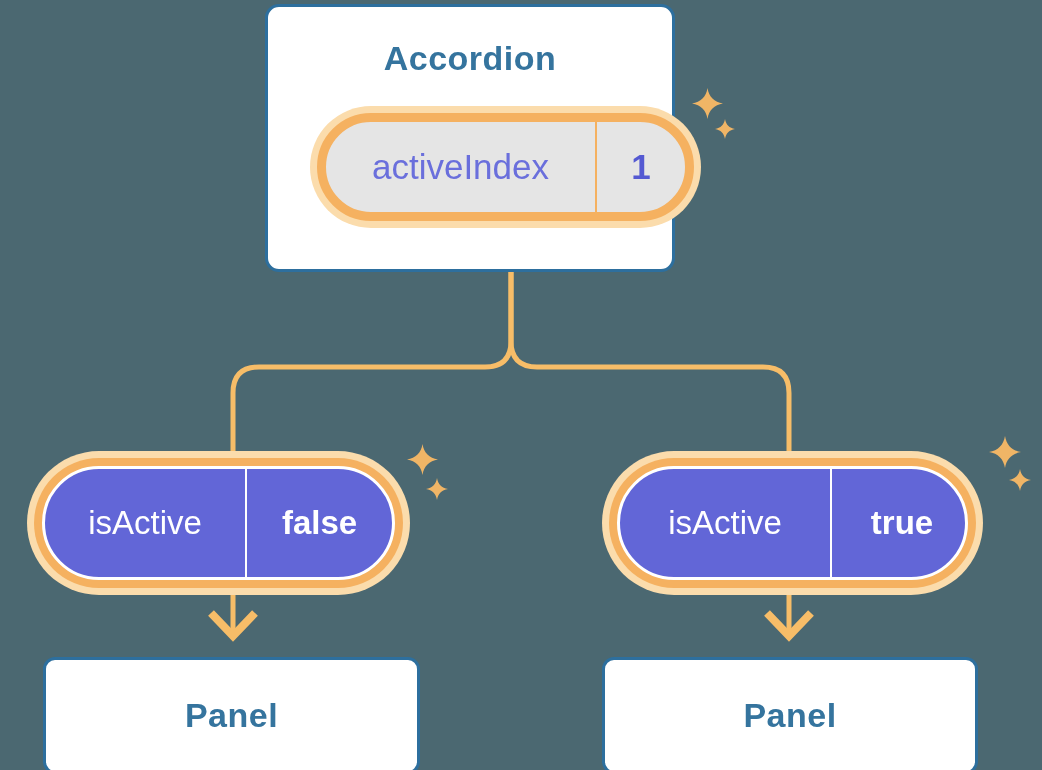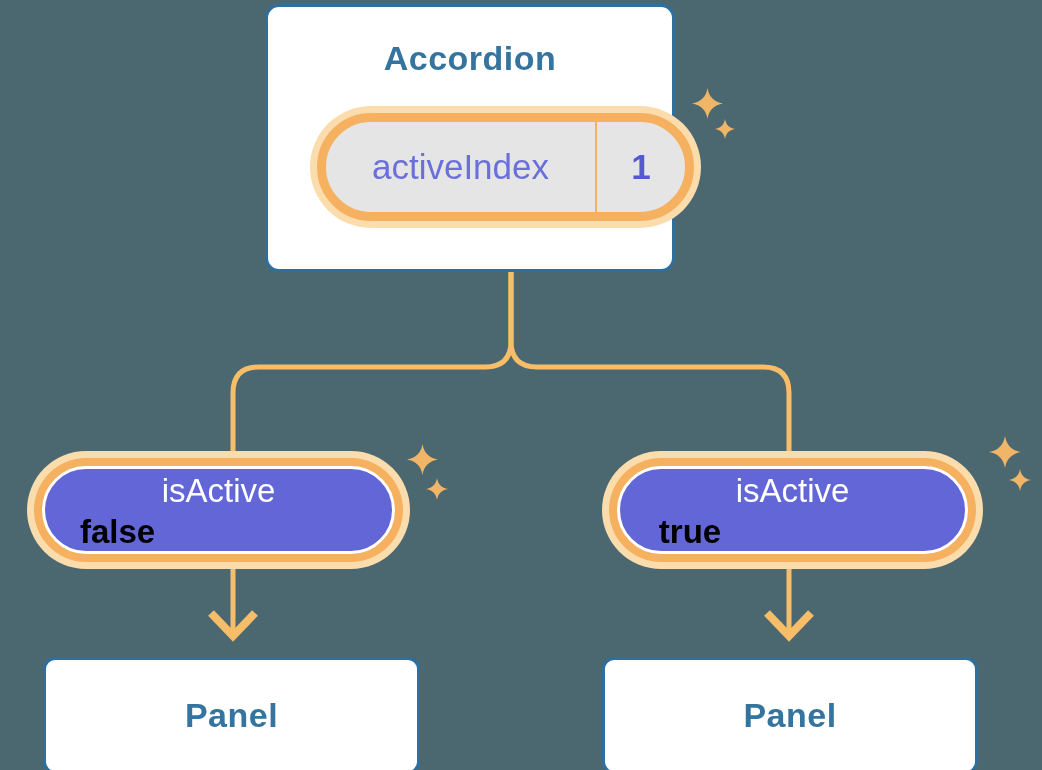--- a/index.html
+++ b/index.html
@@ -65,45 +65,44 @@
     display: flex; align-items: center; justify-content: center;
     font-size: 35px;
     font-weight: 700;
     color: #5459d2;
   }
 
   
   .prop-pill {
     position: absolute;
     top: 466px;
-    height: 88px;
+    height: 114px;
     background: #6266d7;
     border: 3px solid #ffffff;
     border-radius: 60px;
     box-shadow: 0 0 0 8px #f5b160, 0 0 0 15px #fbdcac;
     display: flex;
     align-items: stretch;
     overflow: hidden;
     z-index: 2;
-    flex-direction: column;
   }
   .prop-pill.left  { left: 42px;  width: 353px; }
   .prop-pill.right { left: 617px; width: 351px; }
   .prop-name {
     flex: 1;
     display: flex; align-items: center; justify-content: center;
     font-size: 33px;
     color: #ffffff;
   }
   .prop-divider { width: 2px; background: #ffffff; }
   .prop-value {
     display: flex; align-items: center; justify-content: center;
     font-size: 33px;
     font-weight: 700;
-    color: #000000;
+    color: #ffffff;
   }
   .prop-pill.left  .prop-value { width: 145px; }
   .prop-pill.right .prop-value { width: 133px; padding-left: 7px; }
 
   
   .panel-card {
     position: absolute;
     top: 657px;
     height: 117px;
     background: #ffffff;

